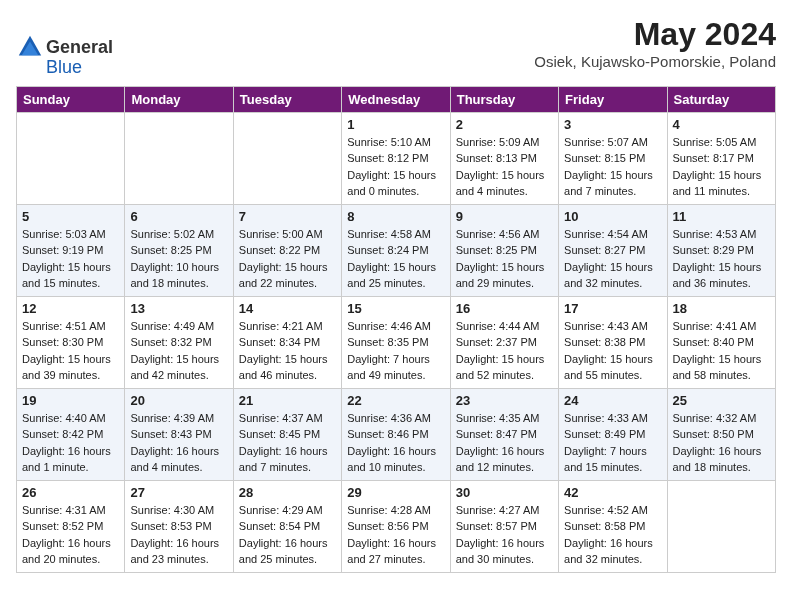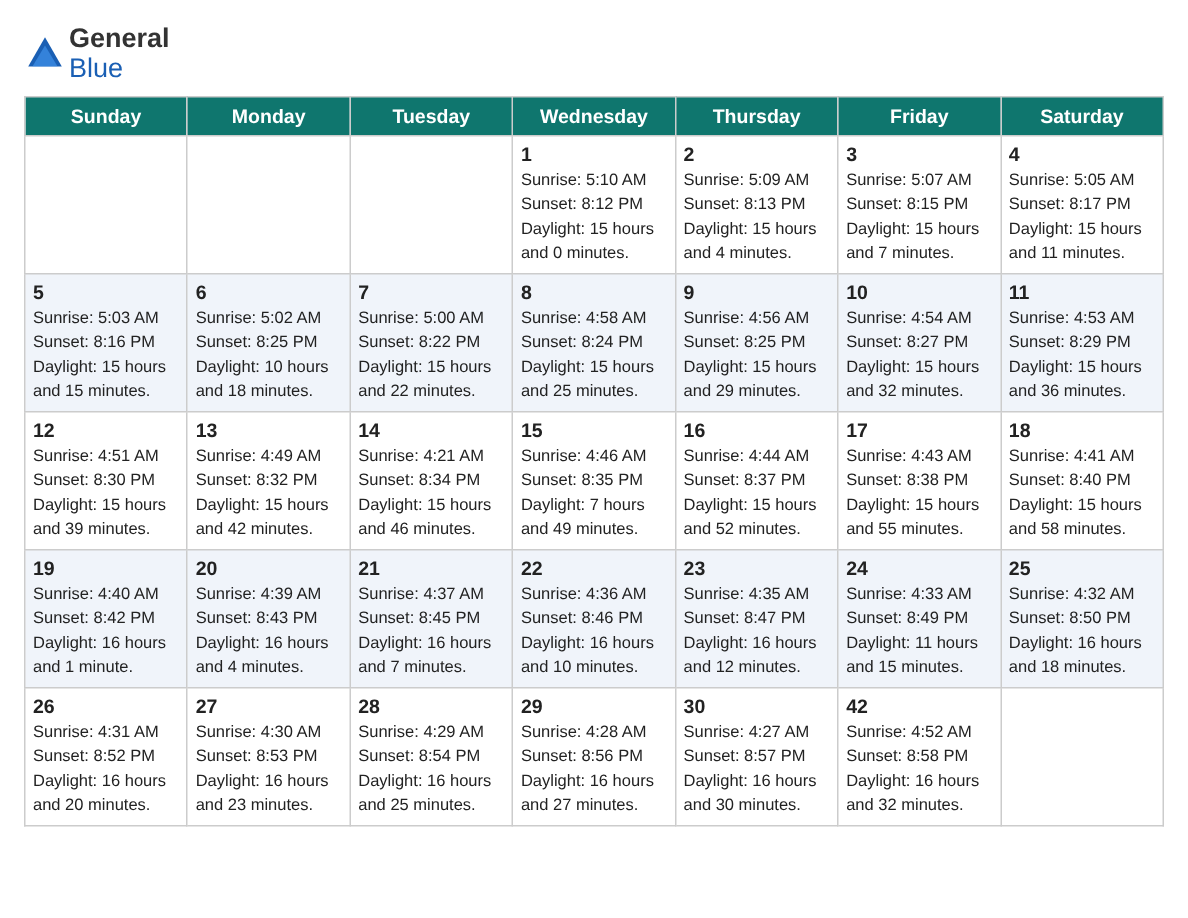--- a/index.html
+++ b/index.html
@@ -17,20 +17,21 @@
       margin-bottom: 8px;
     }
     .logo {
       display: flex;
       align-items: center;
     }
     .logo-text {
       display: flex;
       flex-direction: column;
       line-height: 1.1;
+      margin-top: 22px;
     }
     .logo-general {
       font-size: 18px;
       font-weight: bold;
       color: #333;
     }
     .logo-blue {
       font-size: 18px;
       font-weight: normal;
       color: #1a5fb4;
@@ -51,23 +52,23 @@
     .location {
       font-size: 15px;
       color: #444;
     }
     .calendar {
       width: 100%;
       border-collapse: collapse;
       table-layout: fixed;
     }
     .calendar th {
-      background-color: #0f766e;
+      background-color: #701a75;
       color: #fff;
-      text-align: center;
+      text-align: left;
       padding: 5px 6px;
       font-size: 13px;
       border: 1px solid #ccc;
     }
     .calendar td {
       border: 1px solid #ccc;
       vertical-align: top;
       padding: 4px 5px;
       height: 90px;
       font-size: 11px;
@@ -97,20 +98,24 @@
   <div class="logo">
     <svg class="logo-icon" viewBox="0 0 40 40">
       <polygon points="20,4 36,32 4,32" fill="#1a5fb4"></polygon>
       <polygon points="20,12 32,32 8,32" fill="#4da6ff" opacity="0.5"></polygon>
     </svg>
     <div class="logo-text">
       <span class="logo-general">General</span>
       <span class="logo-blue">Blue</span>
     </div>
   </div>
+  <div class="title-block">
+    <div class="month-year">May 2024</div>
+    <div class="location">Osiek, Kujawsko-Pomorskie, Poland</div>
+  </div>
 </div>
 
 <table class="calendar">
   <thead>
     <tr>
     <th>Sunday</th>
         <th>Monday</th>
         <th>Tuesday</th>
         <th>Wednesday</th>
         <th>Thursday</th>
@@ -154,21 +159,21 @@
             <div>Sunset: 8:17 PM</div>
             <div>Daylight: 15 hours and 11 minutes.</div>
           </div>
         </td>
       </tr>
       <tr>
         <td>
           <span class="day-num">5</span>
           <div class="day-info">
             <div>Sunrise: 5:03 AM</div>
-            <div>Sunset: 8:16 PM</div>
+            <div>Sunset: 9:19 PM</div>
             <div>Daylight: 15 hours and 15 minutes.</div>
           </div>
         </td>
         <td>
           <span class="day-num">6</span>
           <div class="day-info">
             <div>Sunrise: 5:02 AM</div>
             <div>Sunset: 8:25 PM</div>
             <div>Daylight: 10 hours and 18 minutes.</div>
           </div>
@@ -244,21 +249,21 @@
           <div class="day-info">
             <div>Sunrise: 4:46 AM</div>
             <div>Sunset: 8:35 PM</div>
             <div>Daylight: 7 hours and 49 minutes.</div>
           </div>
         </td>
         <td>
           <span class="day-num">16</span>
           <div class="day-info">
             <div>Sunrise: 4:44 AM</div>
-            <div>Sunset: 8:37 PM</div>
+            <div>Sunset: 2:37 PM</div>
             <div>Daylight: 15 hours and 52 minutes.</div>
           </div>
         </td>
         <td>
           <span class="day-num">17</span>
           <div class="day-info">
             <div>Sunrise: 4:43 AM</div>
             <div>Sunset: 8:38 PM</div>
             <div>Daylight: 15 hours and 55 minutes.</div>
           </div>
@@ -311,21 +316,21 @@
             <div>Sunrise: 4:35 AM</div>
             <div>Sunset: 8:47 PM</div>
             <div>Daylight: 16 hours and 12 minutes.</div>
           </div>
         </td>
         <td>
           <span class="day-num">24</span>
           <div class="day-info">
             <div>Sunrise: 4:33 AM</div>
             <div>Sunset: 8:49 PM</div>
-            <div>Daylight: 11 hours and 15 minutes.</div>
+            <div>Daylight: 7 hours and 15 minutes.</div>
           </div>
         </td>
         <td>
           <span class="day-num">25</span>
           <div class="day-info">
             <div>Sunrise: 4:32 AM</div>
             <div>Sunset: 8:50 PM</div>
             <div>Daylight: 16 hours and 18 minutes.</div>
           </div>
         </td>

